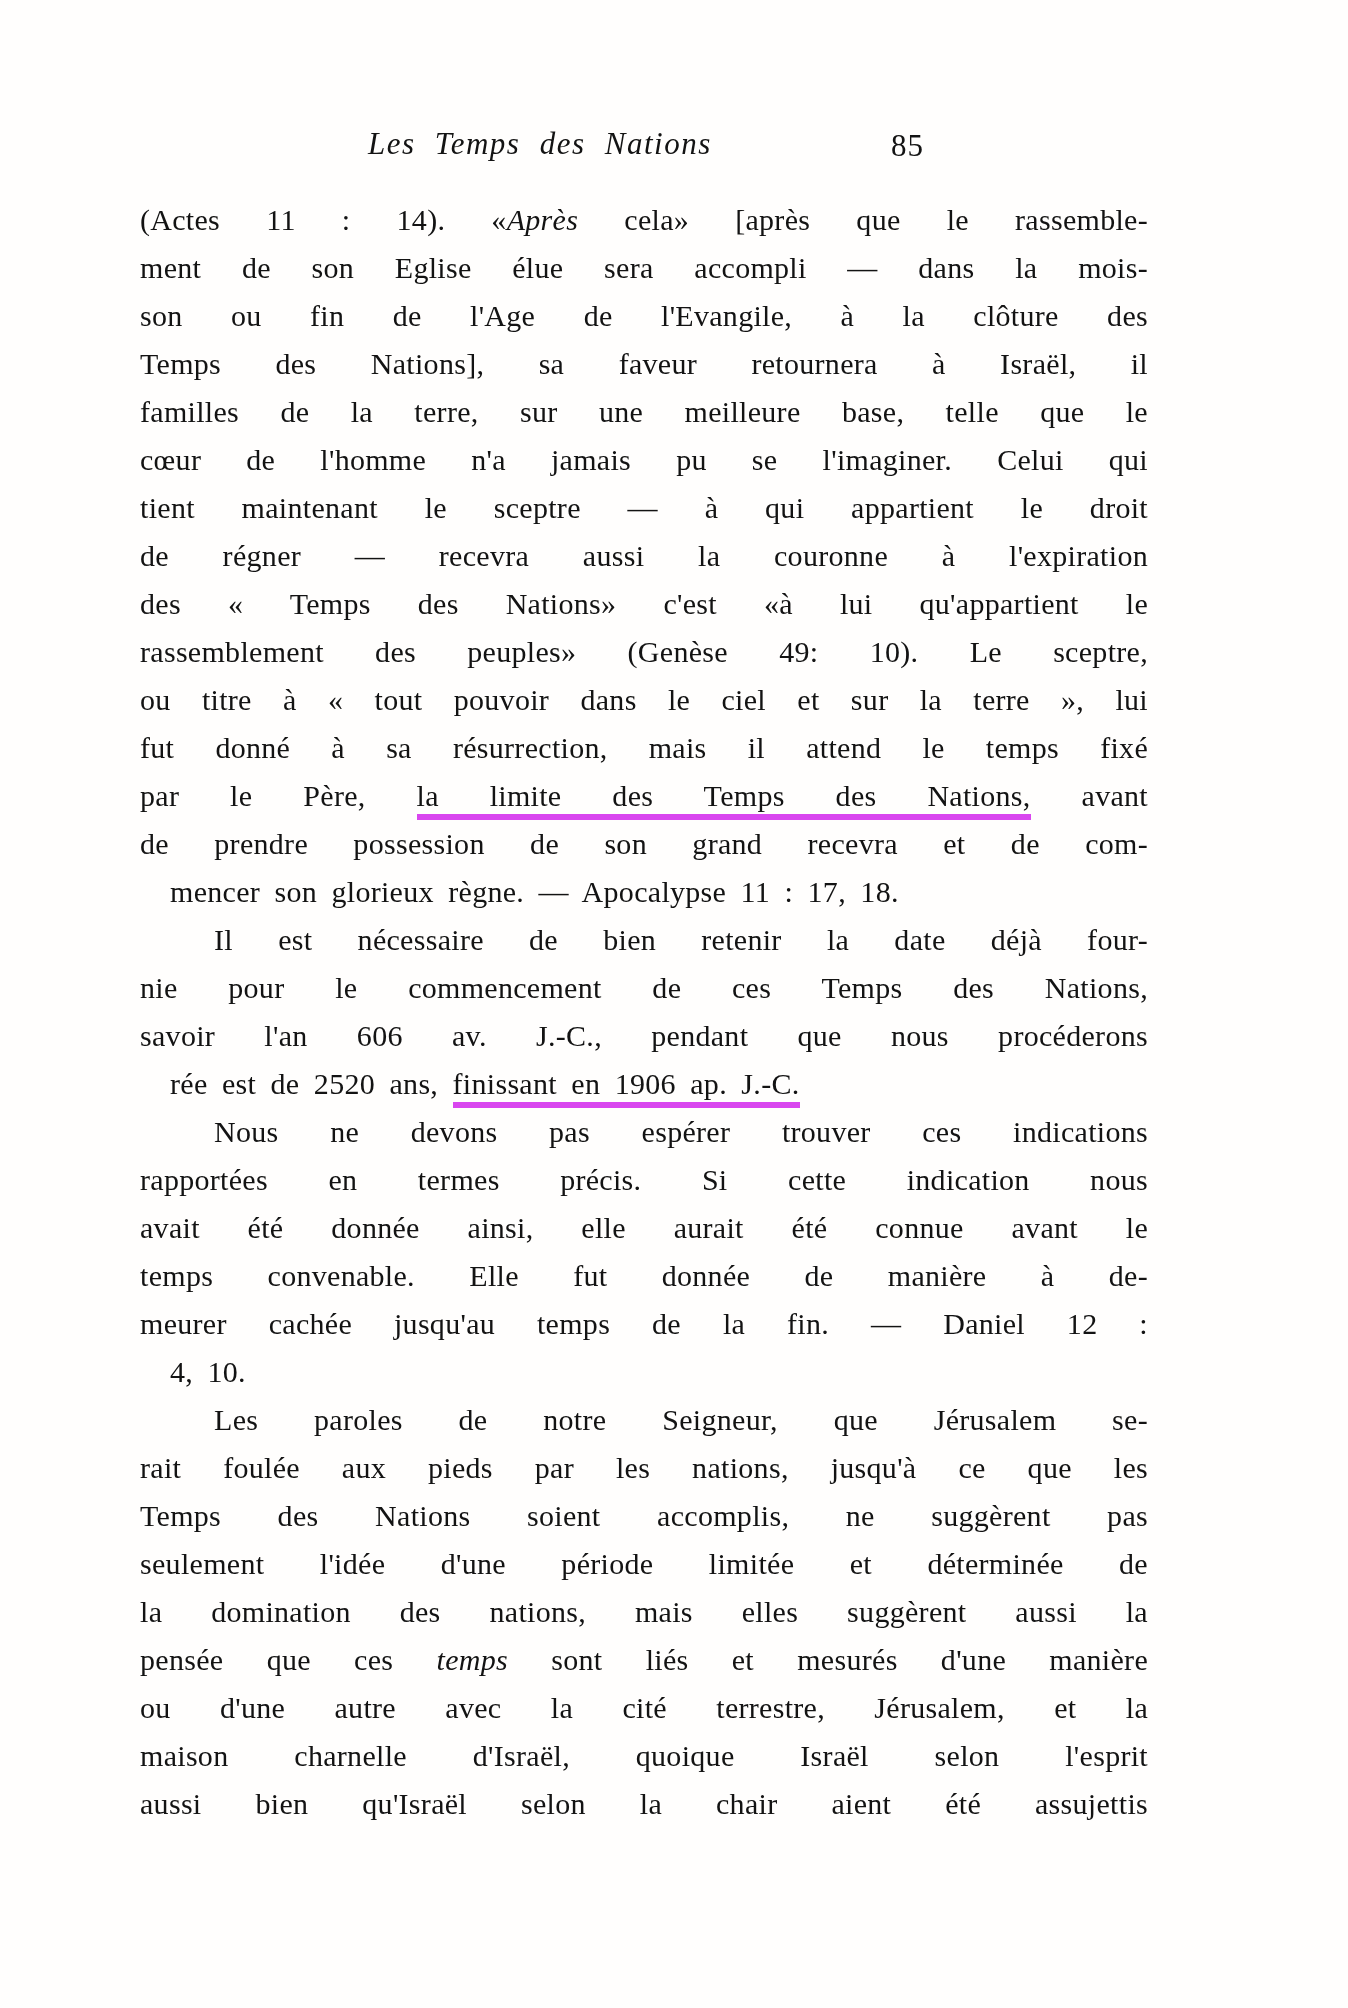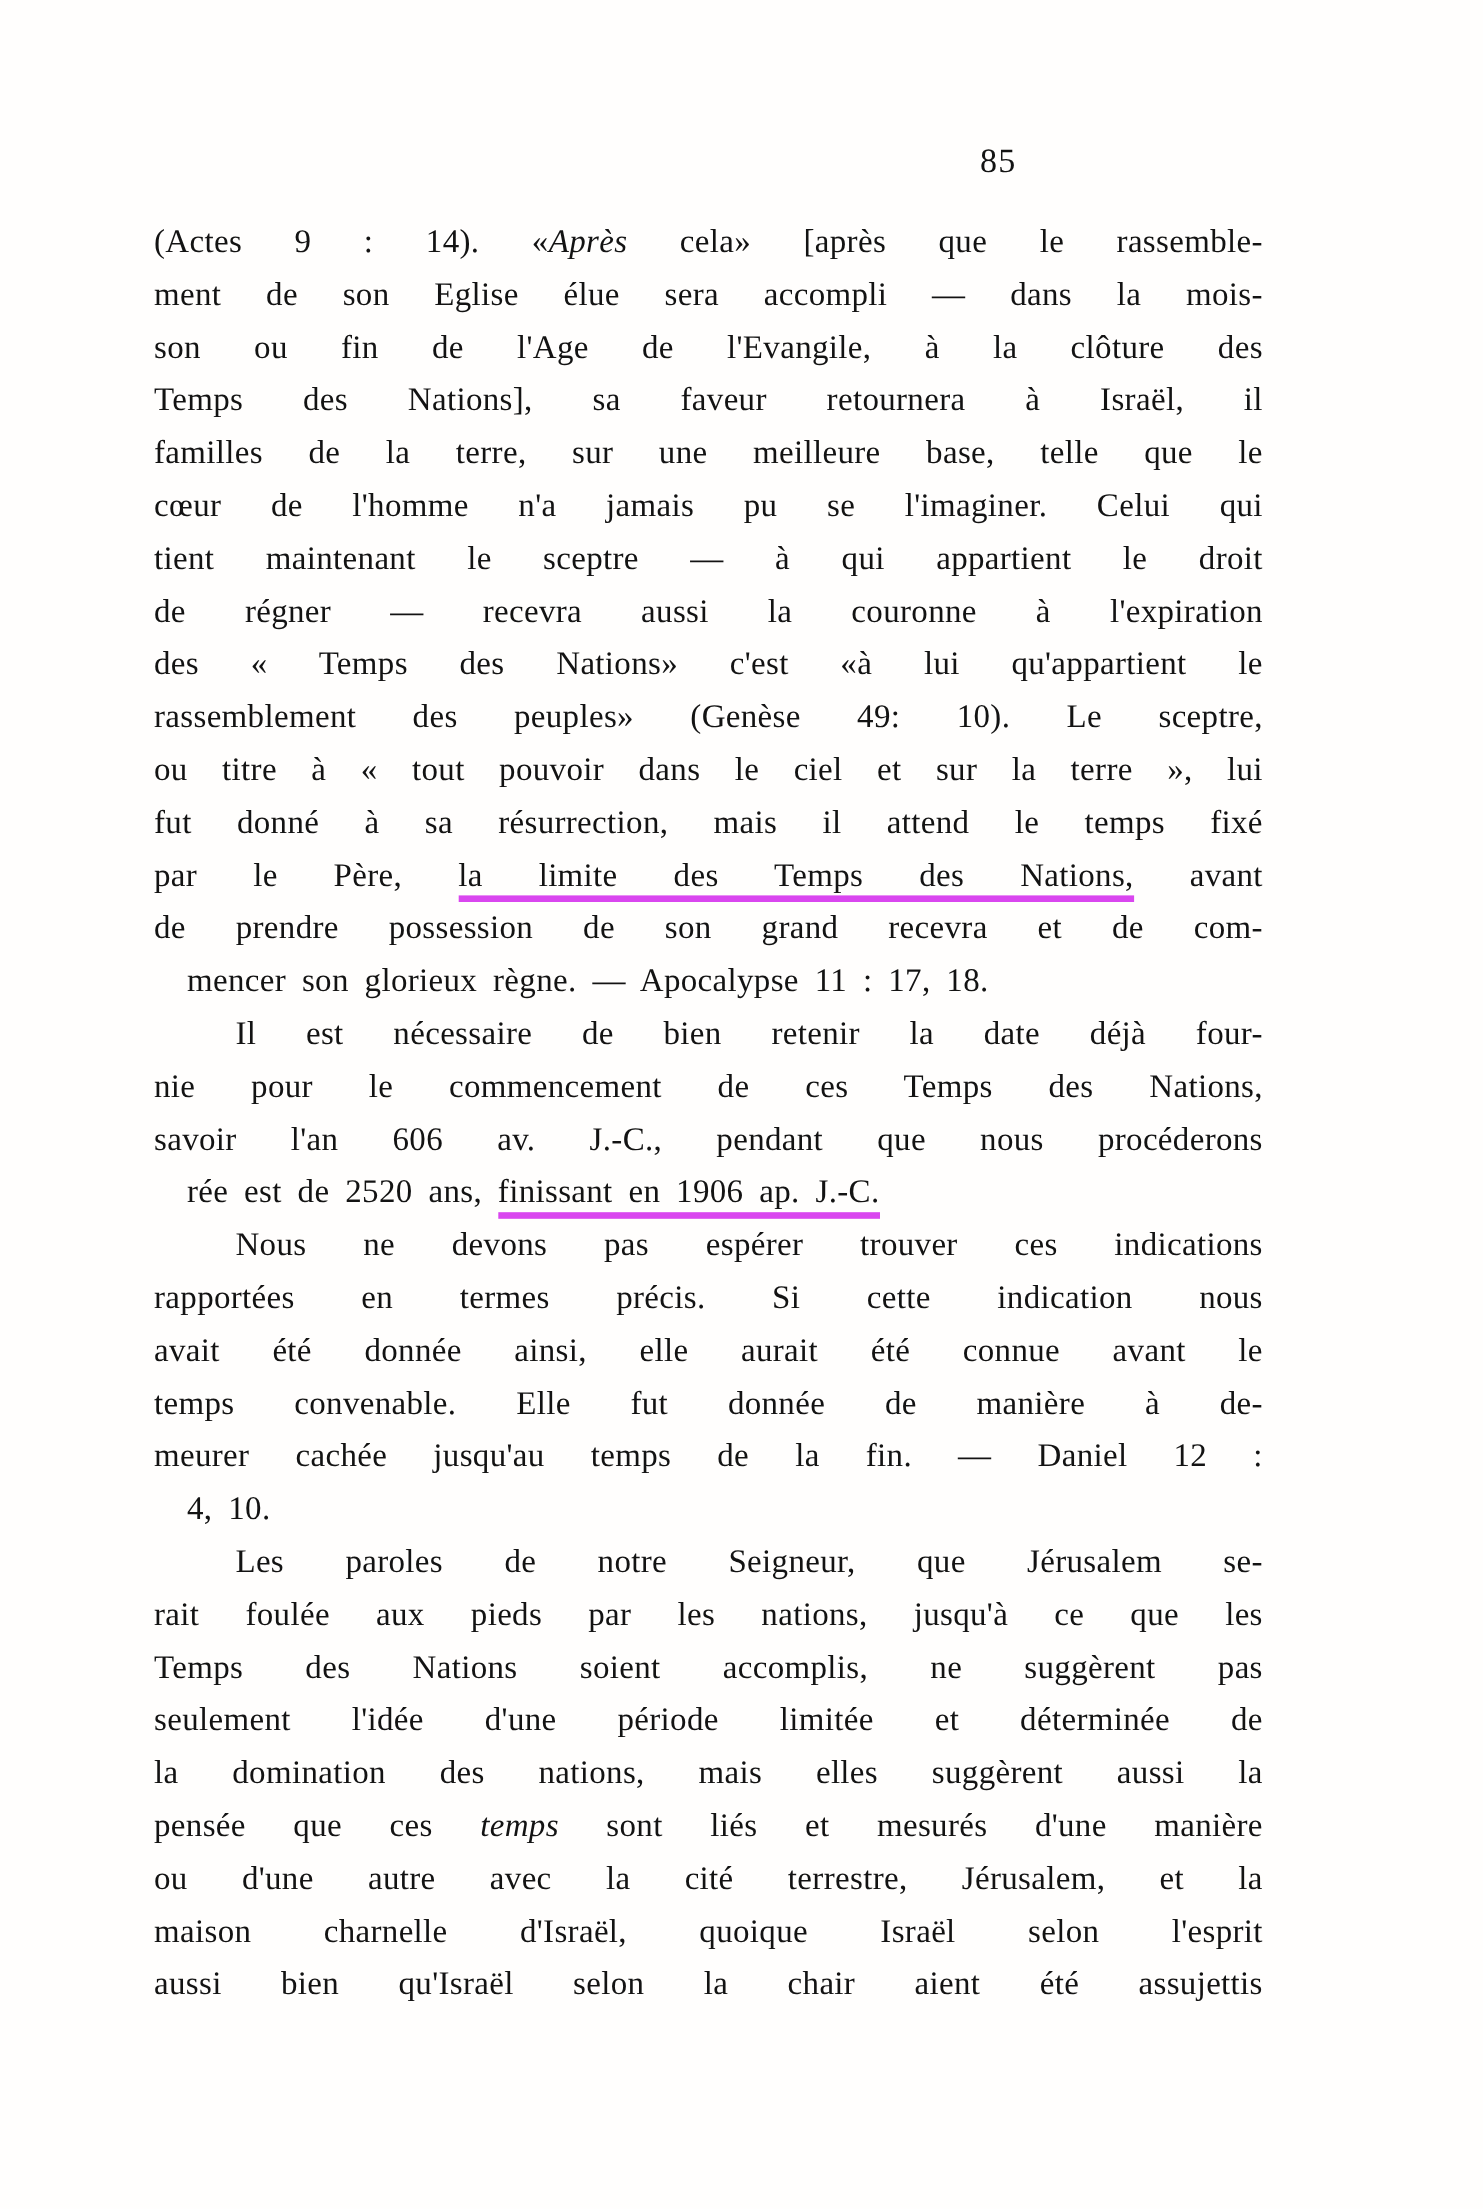--- a/index.html
+++ b/index.html
@@ -69,25 +69,26 @@
   .redline {
     border-bottom: 6px solid #d946ef;
     padding-bottom: 2px;
   }
 </style>
 </head>
 <body>
 
 <div class="page">
   <div class="page-header">
+    <span class="running-title">Les Temps des Nations</span>
     <span class="page-number">85</span>
   </div>
   <div class="page-body">
       <div class="para">
-        <div class="line"><span>(Actes 9 : 14). «</span><span class="it">Après</span><span> cela» [après que le rassemble-</span></div>
+        <div class="line"><span>(Actes 11 : 14). «</span><span class="it">Après</span><span> cela» [après que le rassemble-</span></div>
         <div class="line"><span>ment de son Eglise élue sera accompli — dans la mois-</span></div>
         <div class="line"><span>son ou fin de l'Age de l'Evangile, à la clôture des</span></div>
         <div class="line"><span>Temps des Nations], sa faveur retournera à Israël, il</span></div>
         <div class="line"><span>familles de la terre, sur une meilleure base, telle que le</span></div>
         <div class="line"><span>cœur de l'homme n'a jamais pu se l'imaginer. Celui qui</span></div>
         <div class="line"><span>tient maintenant le sceptre — à qui appartient le droit</span></div>
         <div class="line"><span>de régner — recevra aussi la couronne à l'expiration</span></div>
         <div class="line"><span>des « Temps des Nations» c'est «à lui qu'appartient le</span></div>
         <div class="line"><span>rassemblement des peuples» (Genèse 49: 10). Le sceptre,</span></div>
         <div class="line"><span>ou titre à « tout pouvoir dans le ciel et sur la terre », lui</span></div>

